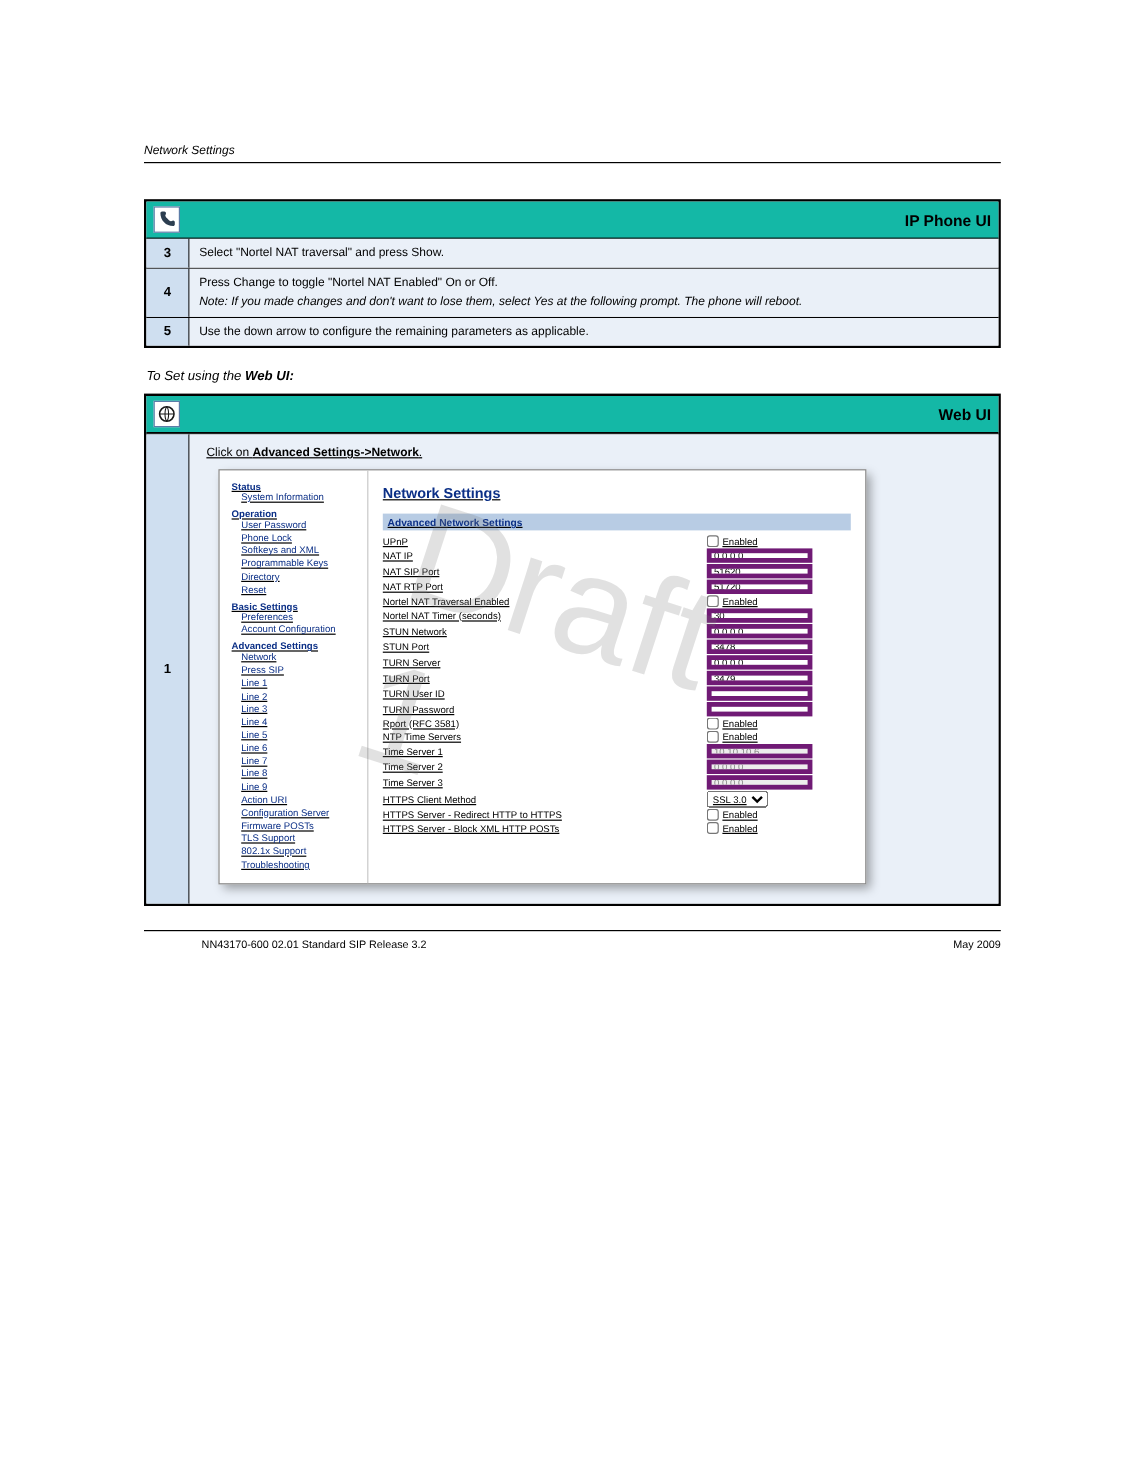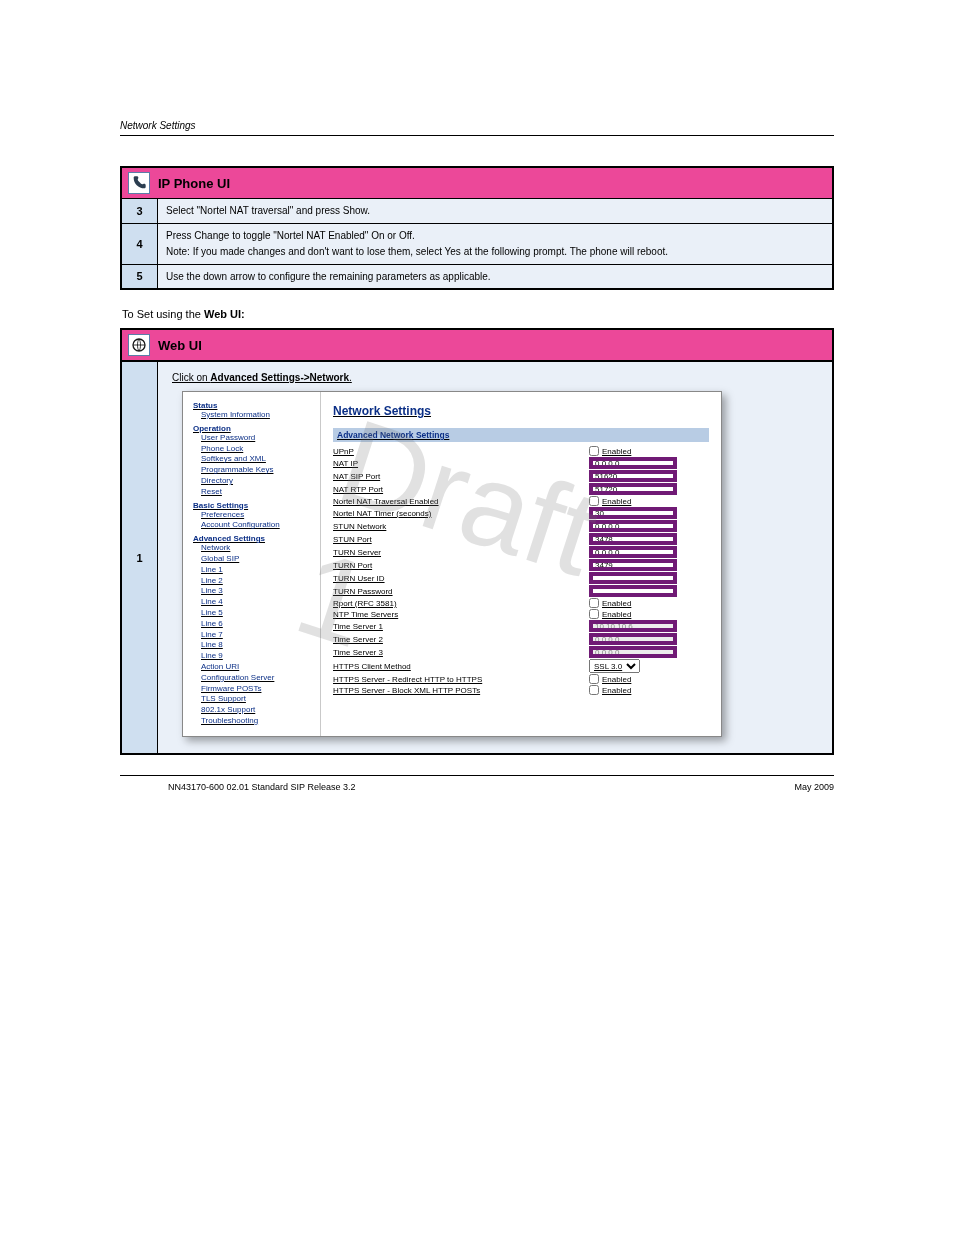--- a/index.html
+++ b/index.html
@@ -24,27 +24,28 @@
   }
   hr.topline { border: none; border-top: 1px solid #000; margin: 0 0 30px 0; }
   hr.botline { border: none; border-top: 1px solid #000; margin: 20px 0 6px 0; }
 
   
   .panel {
     border: 2px solid #000;
     margin-bottom: 18px;
   }
   .panel-hdr {
-    background: #ec4899;
+    background: #14b8a6;
     border-bottom: 1px solid #000;
     display: flex;
     align-items: center;
     padding: 4px 6px;
     font-weight: bold;
     font-size: 13px;
+    justify-content: space-between;
   }
   .panel-hdr .icon {
     width: 22px; height: 22px;
     border: 1px solid #5b7da8;
     background: #fff;
     display: flex; align-items: center; justify-content: center;
     margin-right: 8px;
   }
   .panel-row {
     display: flex;
@@ -64,26 +65,28 @@
   }
   .row-body {
     flex: 1;
     background: #eaf0f8;
     padding: 5px 8px;
     font-size: 10px;
     line-height: 1.35;
   }
   .row-body .note {
     display: block;
+    font-style: italic;
     margin-top: 3px;
   }
 
   .section-label {
     margin: 6px 0 8px 2px;
     font-size: 11px;
+    font-style: italic;
   }
   .section-label strong { font-weight: bold; }
 
   
   .webrow { display:flex; border-top:1px solid #000; }
   .webrow .row-num { }
   .webarea {
     flex:1;
     background:#eaf0f8;
     padding:10px 14px 16px 14px;
@@ -105,21 +108,21 @@
   .watermark {
     position:absolute;
     left:50%; top:50%;
     transform: translate(-50%,-50%) rotate(18deg);
     font-size: 120px;
     color: rgba(120,120,120,0.22);
     font-weight: 400;
     pointer-events:none;
   }
   .shot-sidebar {
-    width:138px;
+    width:124px;
     border-right:1px solid #c9c9c9;
     padding:6px 6px 6px 10px;
     font-size:8px;
     color:#0b2f86;
   }
   .shot-sidebar .hdr { color:#0b2f86; font-weight:bold; margin-top:3px; }
   .shot-sidebar .itm { color:#0b2f86; margin-left:8px; line-height:1.35; cursor:pointer; }
   .shot-main { flex:1; padding:8px 12px 40px 12px; font-size:8px; }
   .shot-main h3 { color:#0b2f86; font-size:12px; margin:4px 0 10px 0; font-weight:bold; }
   .subbar {
@@ -214,21 +217,21 @@
               <div class="itm">Phone Lock</div>
               <div class="itm">Softkeys and XML</div>
               <div class="itm">Programmable Keys</div>
               <div class="itm">Directory</div>
               <div class="itm">Reset</div>
               <div class="hdr">Basic Settings</div>
               <div class="itm">Preferences</div>
               <div class="itm">Account Configuration</div>
               <div class="hdr">Advanced Settings</div>
               <div class="itm">Network</div>
-              <div class="itm">Global SIP</div>
+              <div class="itm">Press SIP</div>
               <div class="itm">Line 1</div>
               <div class="itm">Line 2</div>
               <div class="itm">Line 3</div>
               <div class="itm">Line 4</div>
               <div class="itm">Line 5</div>
               <div class="itm">Line 6</div>
               <div class="itm">Line 7</div>
               <div class="itm">Line 8</div>
               <div class="itm">Line 9</div>
               <div class="itm">Action URI</div>

